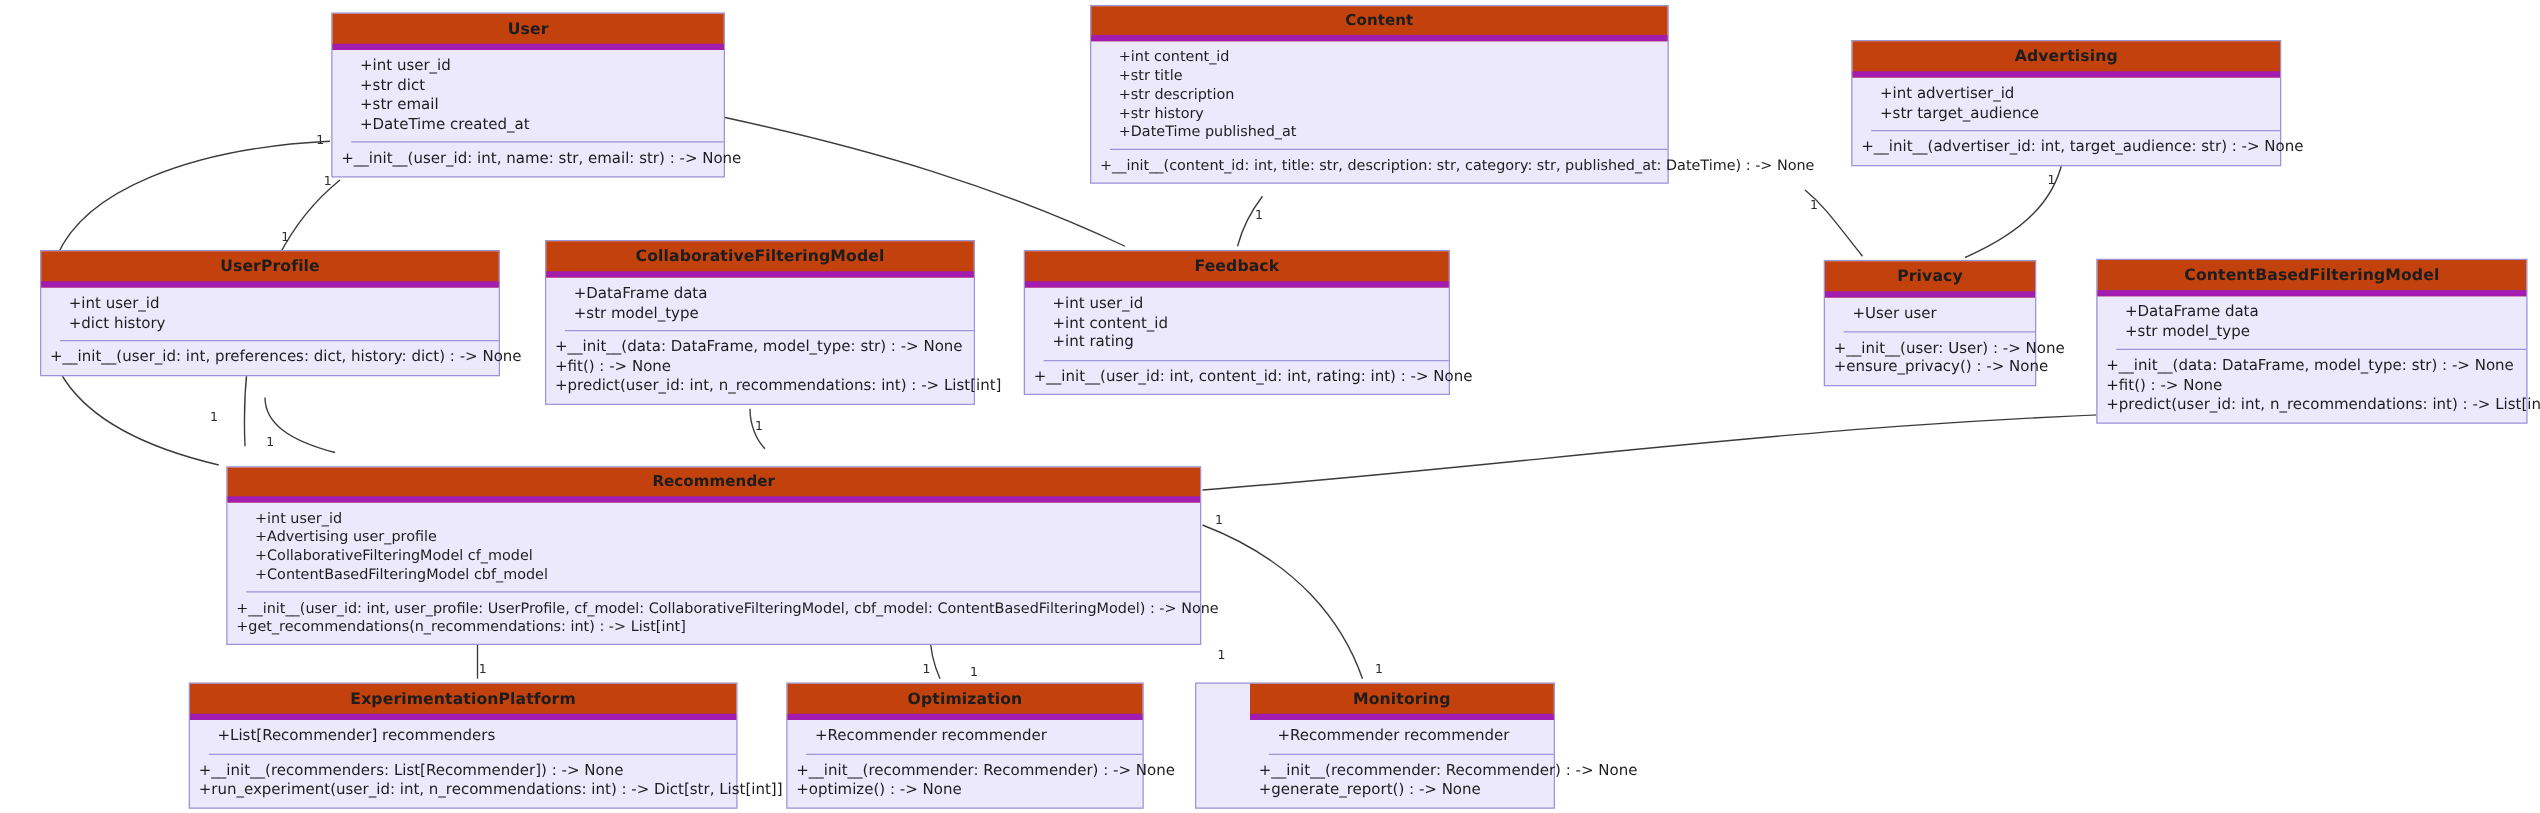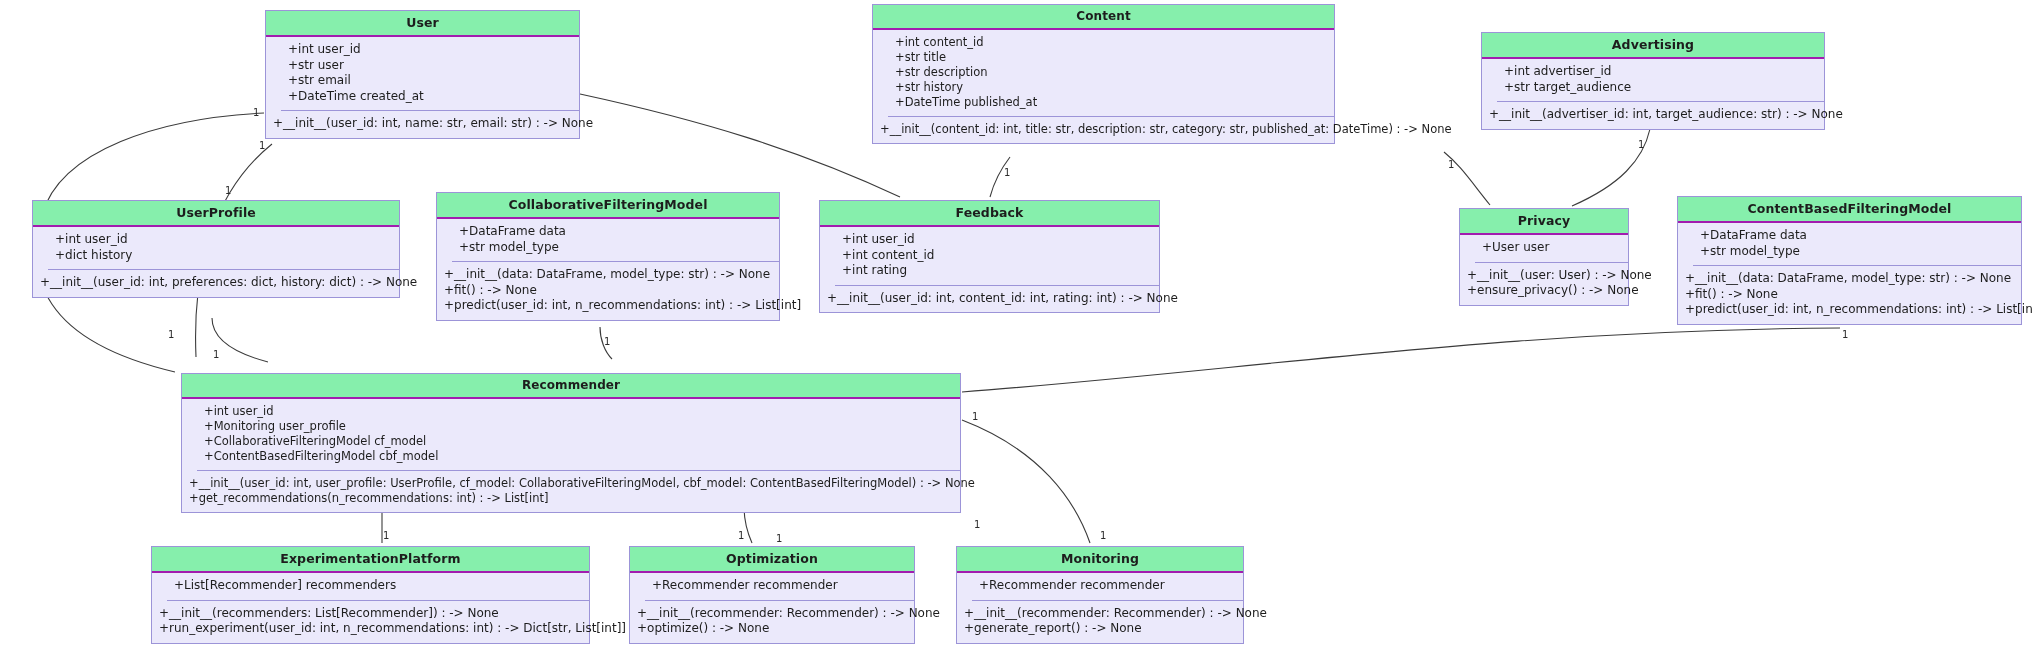--- a/index.html
+++ b/index.html
@@ -3,21 +3,21 @@
 <meta charset="utf-8">
 <style>
   html,body{margin:0;padding:0;background:#ffffff;}
   #canvas{position:relative;width:2032px;height:650px;background:#ffffff;
           font-family:"DejaVu Sans","Liberation Sans",sans-serif;overflow:hidden;}
   svg.edges{position:absolute;left:0;top:0;width:2032px;height:650px;pointer-events:none;}
   svg.edges path{fill:none;stroke:#3b3b3b;stroke-width:1.1;}
   .mult{position:absolute;font-size:10px;color:#2b2b2b;font-family:"DejaVu Sans","Liberation Sans",sans-serif;
         line-height:10px;white-space:nowrap;}
   .uml{position:absolute;box-sizing:border-box;border:1px solid #9c94d8;background:#ebe9fb;}
-  .uml .title{background:#86efac;border-bottom:2px solid #a21caf;text-align:center;
+  .uml .title{background:#c2410c;border-bottom:5px solid #a21caf;text-align:center;
               font-weight:bold;font-size:12.5px;color:#1d1d1d;padding:4px 6px 5px 6px;
               letter-spacing:.1px;}
   .uml .sec{padding:5px 7px 6px 7px;}
   .uml .sec.attrs{border-bottom:1px solid #9c94d8;margin-left:15px;}
   .uml .row{font-size:12px;color:#1d1d1d;line-height:15.5px;white-space:nowrap;}
   .uml.wide .title{font-size:12px;}
   .uml.wide .row{font-size:11.5px;line-height:15px;}
 </style>
 </head>
 <body>
@@ -54,21 +54,21 @@
       <div class="mult" style="left: 738px; top: 531px;">1</div>
       <div class="mult" style="left: 776px; top: 534px;">1</div>
       <div class="mult" style="left: 974px; top: 520px;">1</div>
       <div class="mult" style="left: 1100px; top: 531px;">1</div>
     </div>
   <div id="classes-layer">
       <div class="uml" style="left: 265px; top: 10px; width: 315px;">
         <div class="title">User</div>
         <div class="sec attrs">
           <div class="row">+int user_id</div>
-          <div class="row">+str user</div>
+          <div class="row">+str dict</div>
           <div class="row">+str email</div>
           <div class="row">+DateTime created_at</div>
         </div>
         <div class="sec methods">
           <div class="row">+__init__(user_id: int, name: str, email: str) : -&gt; None</div>
         </div>
       </div>
       <div class="uml wide" style="left: 872px; top: 4px; width: 463px;">
         <div class="title">Content</div>
         <div class="sec attrs">
@@ -128,37 +128,37 @@
       <div class="uml" style="left: 1459px; top: 208px; width: 170px;">
         <div class="title">Privacy</div>
         <div class="sec attrs">
           <div class="row">+User user</div>
         </div>
         <div class="sec methods">
           <div class="row">+__init__(user: User) : -&gt; None</div>
           <div class="row">+ensure_privacy() : -&gt; None</div>
         </div>
       </div>
-      <div class="uml" style="left: 1677px; top: 196px; width: 345px;">
+      <div class="uml" style="left: 1677px; top: 207px; width: 345px;">
         <div class="title">ContentBasedFilteringModel</div>
         <div class="sec attrs">
           <div class="row">+DataFrame data</div>
           <div class="row">+str model_type</div>
         </div>
         <div class="sec methods">
           <div class="row">+__init__(data: DataFrame, model_type: str) : -&gt; None</div>
           <div class="row">+fit() : -&gt; None</div>
           <div class="row">+predict(user_id: int, n_recommendations: int) : -&gt; List[int]</div>
         </div>
       </div>
       <div class="uml wide" style="left: 181px; top: 373px; width: 780px;">
         <div class="title">Recommender</div>
         <div class="sec attrs">
           <div class="row">+int user_id</div>
-          <div class="row">+Monitoring user_profile</div>
+          <div class="row">+Advertising user_profile</div>
           <div class="row">+CollaborativeFilteringModel cf_model</div>
           <div class="row">+ContentBasedFilteringModel cbf_model</div>
         </div>
         <div class="sec methods">
           <div class="row">+__init__(user_id: int, user_profile: UserProfile, cf_model: CollaborativeFilteringModel, cbf_model: ContentBasedFilteringModel) : -&gt; None</div>
           <div class="row">+get_recommendations(n_recommendations: int) : -&gt; List[int]</div>
         </div>
       </div>
       <div class="uml" style="left: 151px; top: 546px; width: 439px;">
         <div class="title">ExperimentationPlatform</div>
@@ -173,21 +173,21 @@
       <div class="uml" style="left: 629px; top: 546px; width: 286px;">
         <div class="title">Optimization</div>
         <div class="sec attrs">
           <div class="row">+Recommender recommender</div>
         </div>
         <div class="sec methods">
           <div class="row">+__init__(recommender: Recommender) : -&gt; None</div>
           <div class="row">+optimize() : -&gt; None</div>
         </div>
       </div>
-      <div class="uml" style="left: 956px; top: 546px; width: 288px;">
+      <div class="uml" style="left: 956px; top: 546px; width: 288px; padding-left: 43px;">
         <div class="title">Monitoring</div>
         <div class="sec attrs">
           <div class="row">+Recommender recommender</div>
         </div>
         <div class="sec methods">
           <div class="row">+__init__(recommender: Recommender) : -&gt; None</div>
           <div class="row">+generate_report() : -&gt; None</div>
         </div>
       </div>
     </div>

